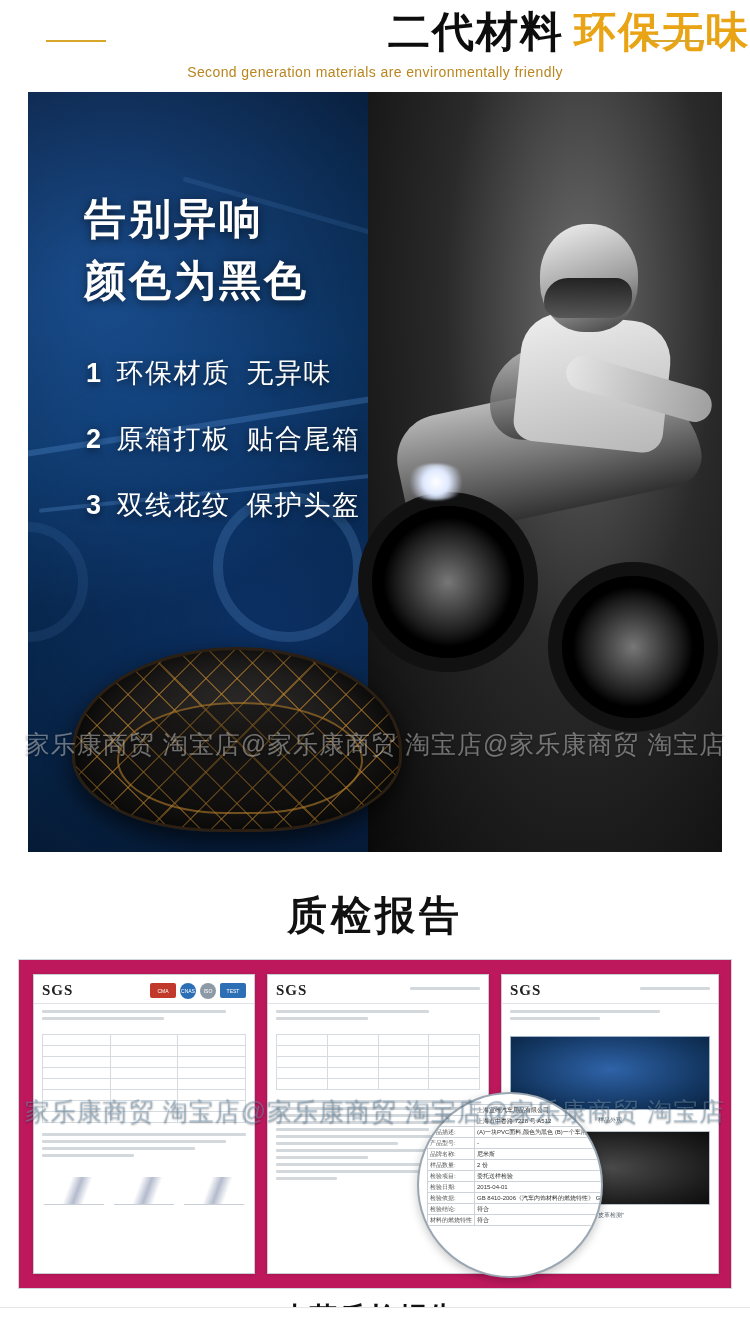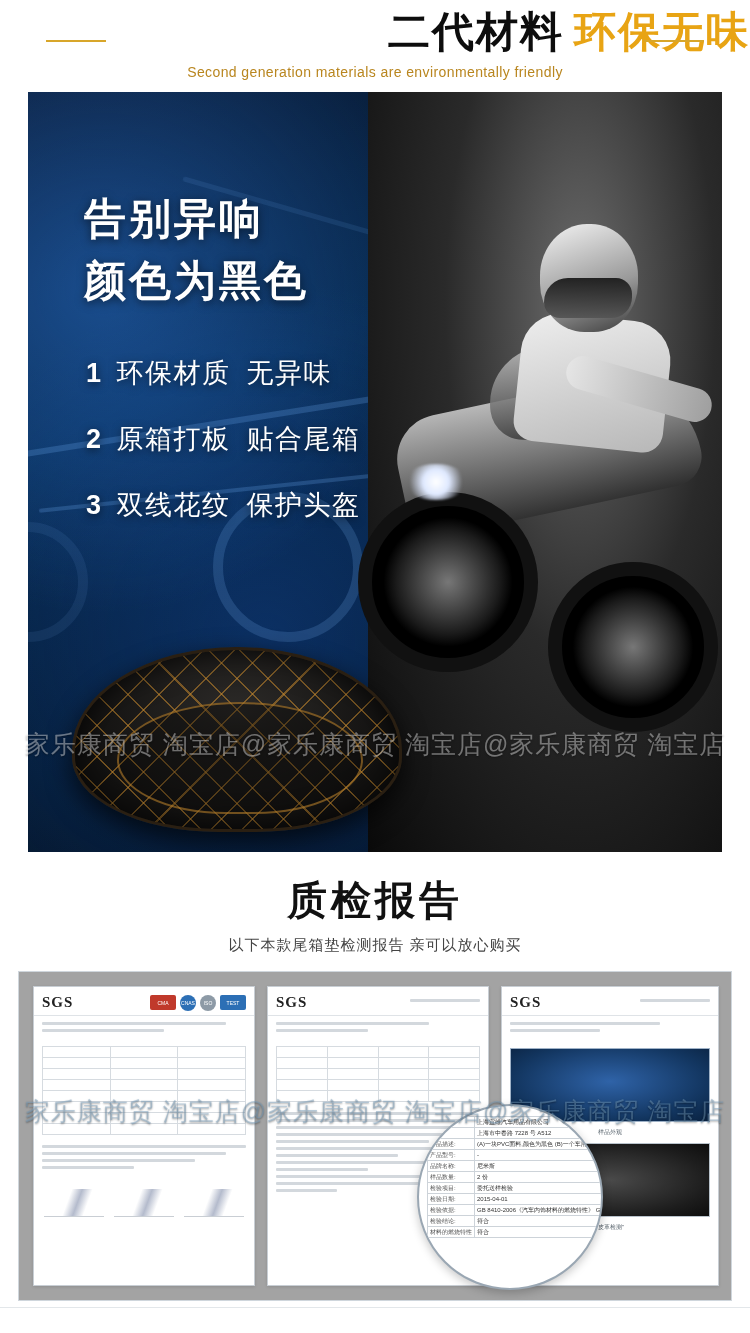--- a/index.html
+++ b/index.html
@@ -213,40 +213,40 @@
     letter-spacing: 1px;
     white-space: nowrap;
     pointer-events: none;
     text-shadow: 0 1px 2px rgba(0,0,0,.35);
   }
   .wm-hero { top: 728px; }
   .wm-report { top: 1095px; color: rgba(120,160,190,0.45); }
 
   
   .report-title {
-    margin-top: 21px;
+    margin-top: 36px;
     text-align: center;
     font-size: 40px;
     font-weight: bold;
     color: #111;
     letter-spacing: 4px;
   }
   .report-sub {
     margin-top: 8px;
     text-align: center;
     font-size: 15px;
     color: #444;
     letter-spacing: 1px;
   }
   .docs {
     position: relative;
     margin: 16px 16px 0 18px;
     width: 714px;
     height: 330px;
-    background: #a3a3a3;
+    background: #be185d;
     border: 1px solid #cfd6dc;
   }
   .doc {
     position: absolute;
     top: 14px;
     height: 300px;
     background: #ffffff;
     border: 1px solid #c8ced4;
     box-shadow: 0 1px 3px rgba(0,0,0,.12);
     overflow: hidden;
@@ -419,21 +419,20 @@
     </div>
 
     <div class="cushion">
       <div class="cushion-inner"></div>
     </div>
   </div>
 
   <div class="wm wm-hero">家乐康商贸 淘宝店@家乐康商贸 淘宝店@家乐康商贸 淘宝店</div>
 
   <div class="report-title">质检报告</div>
-  <div class="report-sub">以下本款尾箱垫检测报告 亲可以放心购买</div>
 
   <div class="docs">
 
     <div class="doc doc-a">
       <div class="doc-head">
         <span class="sgs">SGS</span>
         <span class="badges">
           <span class="badge red">CMA</span>
           <span class="badge blue round">CNAS</span>
           <span class="badge grey round">ISO</span>

